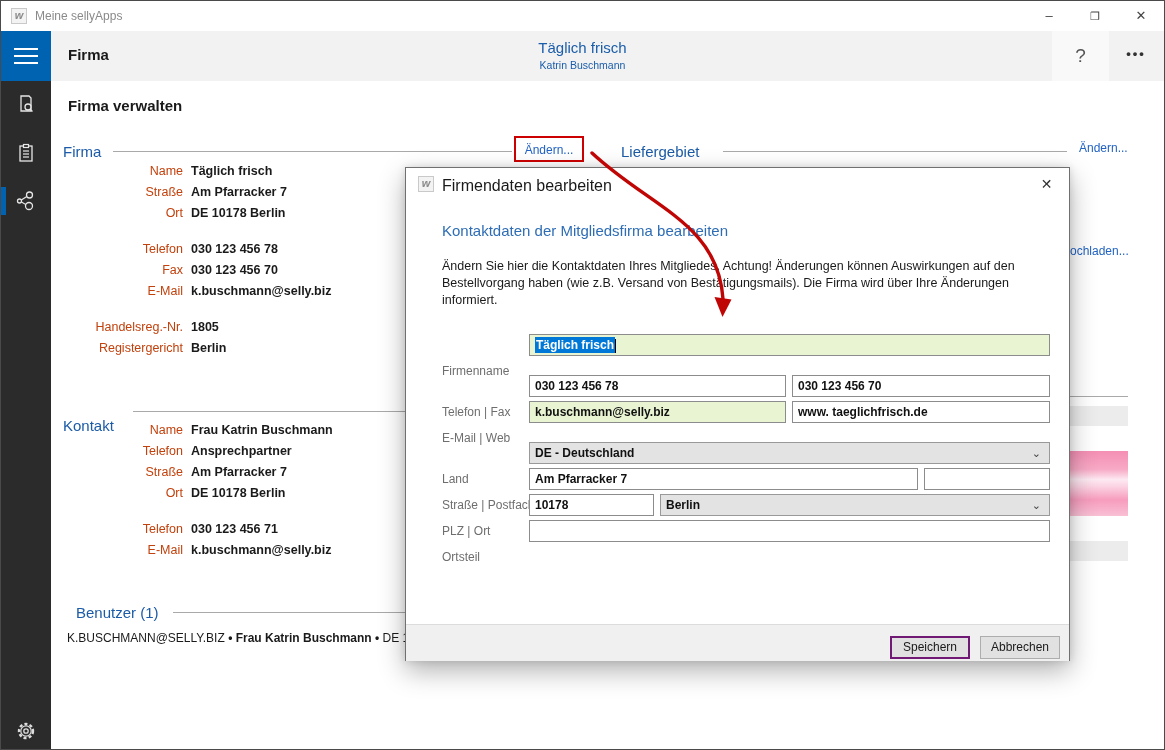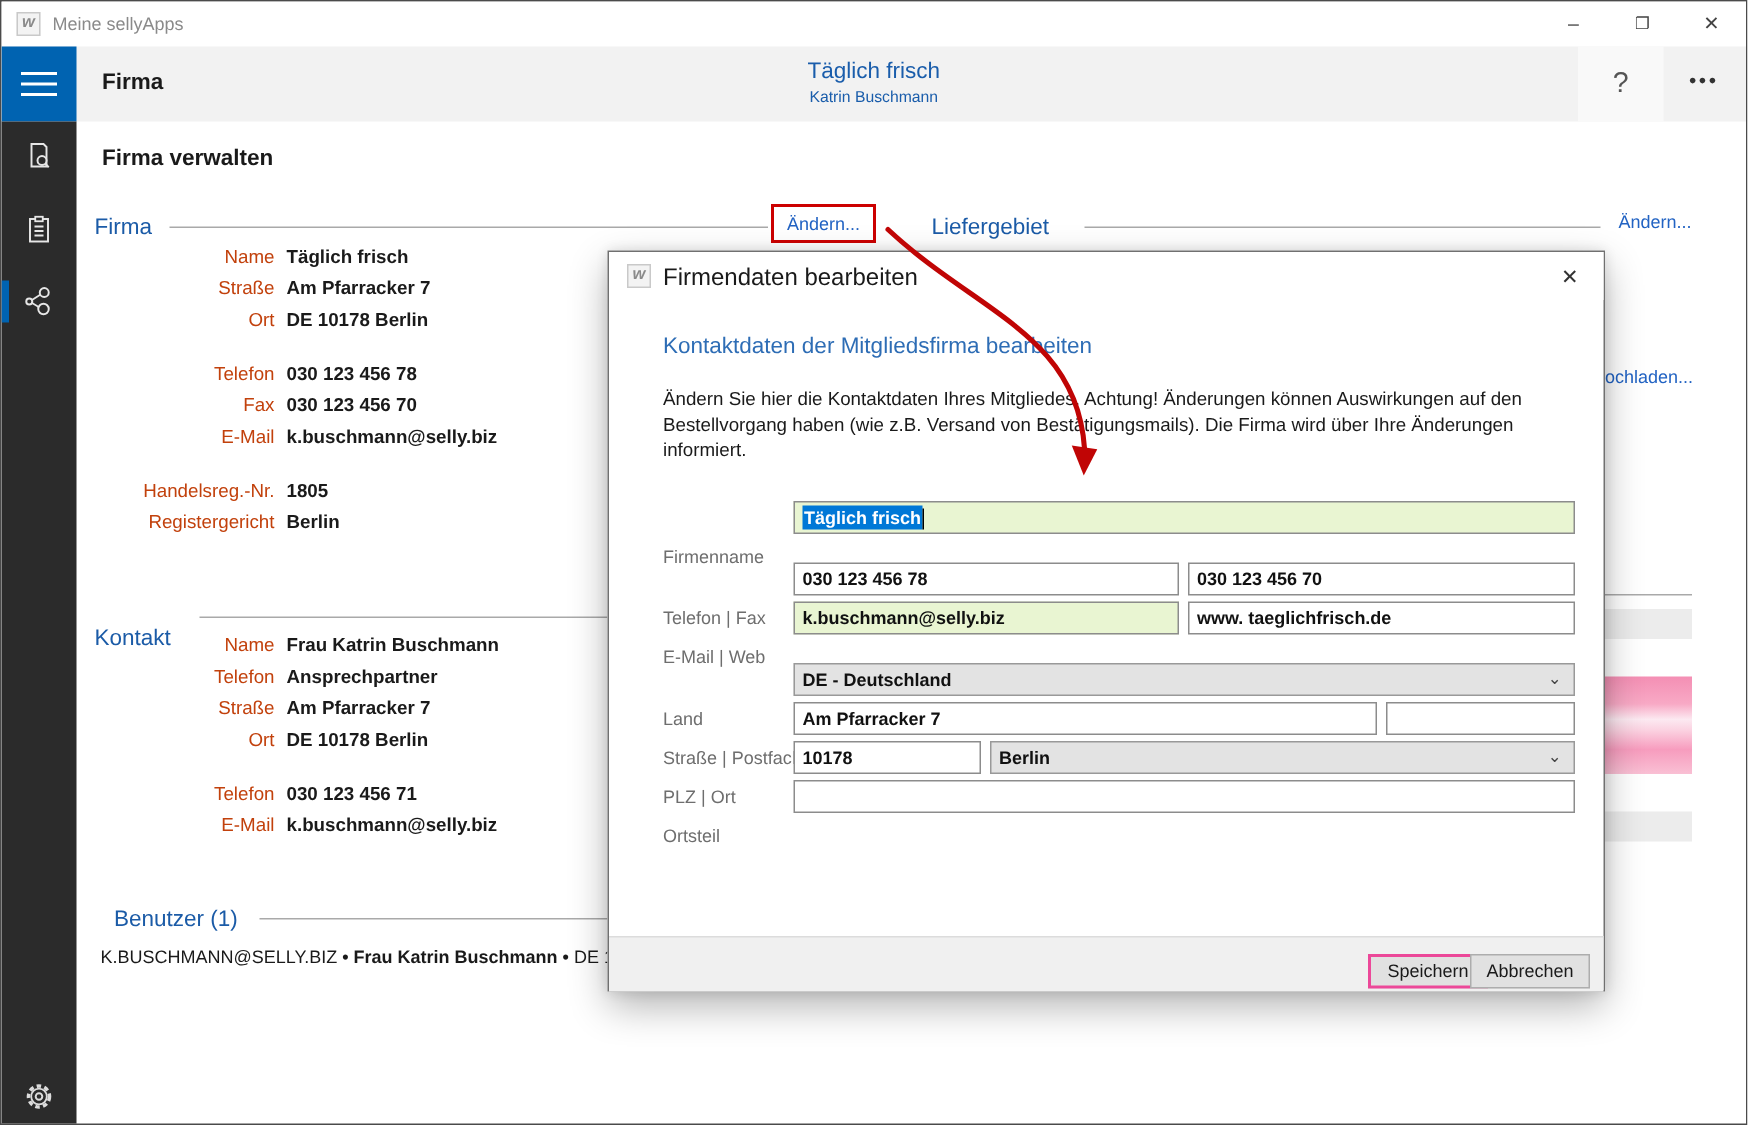--- a/index.html
+++ b/index.html
@@ -74,21 +74,21 @@
   }
   input.tbx { padding:0 5px; }
   .green { background:#e9f5d2; }
   .fake-input .sel { background:#0078d7; color:#ffffff; padding:1px 1px; }
   .caret { display:inline-block; width:1px; height:14px; background:#000; vertical-align:middle; margin-left:0; }
   .dropdown { background:#e3e3e3; border:1px solid #999; }
   .dropdown .chev { position:absolute; right:8px; top:0; line-height:20px; font-size:11px; color:#444; font-weight:normal; }
   .dialog-footer { position:absolute; left:0; top:456px; width:100%; height:37px; background:#f0f0f0; border-top:1px solid #dcdcdc; }
   .btn { position:absolute; top:11px; width:80px; height:23px; background:#e1e1e1; border:1px solid #adadad;
          font-size:12px; text-align:center; line-height:21px; color:#1a1a1a; font-family:"Liberation Sans", sans-serif; }
-  .btn-save { left:506px; border:2px solid #ec4899; line-height:19px; }
+  .btn-save { left:484px; border:2px solid #701a75; line-height:19px; }
   .btn-cancel { left:574px; }
   
   .arrow-overlay { position:absolute; left:0; top:0; width:1165px; height:750px; z-index:30; pointer-events:none; }
 </style>
 </head>
 <body>
 
 <div id="window">
 
   <div class="titlebar">

